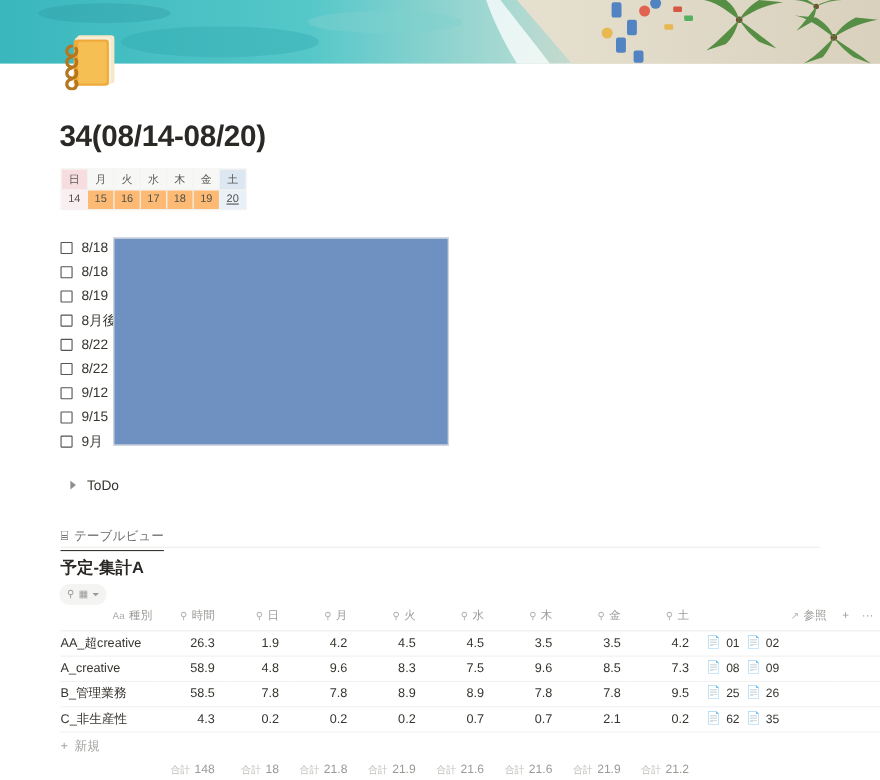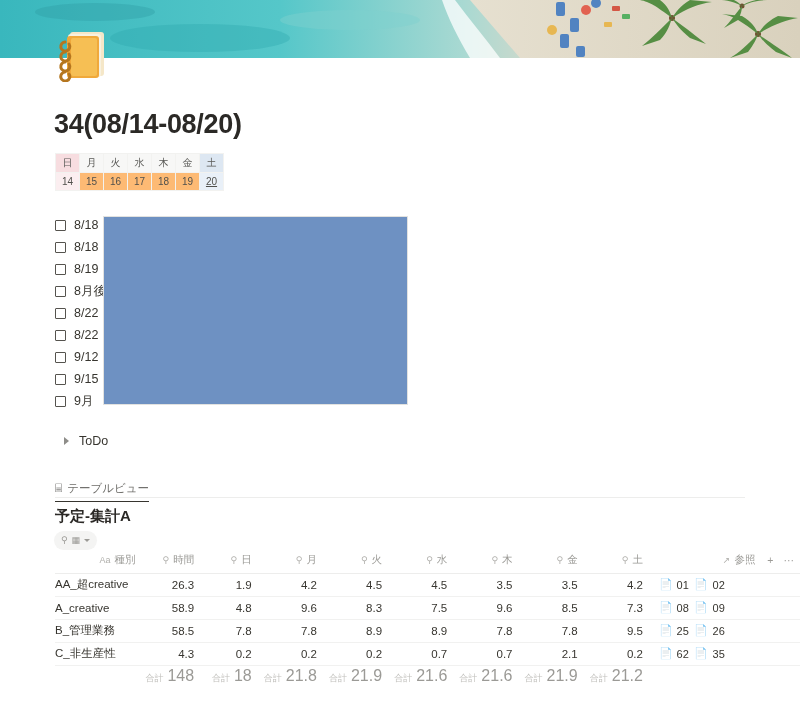--- a/index.html
+++ b/index.html
@@ -144,21 +144,21 @@
     border-bottom:none; color:#a5a4a0; font-size:11.5px; height:24px;
     padding-top:3px;
   }
   .newrow .plus { margin-right:6px; }
 
   .totrow td {
     border-bottom:none; color:#b0afab; font-size:10px; height:22px;
     text-align:right; padding-right:10px;
   }
   .tot-label { color:#c2c1bd; font-size:9px; margin-right:4px; }
-  .tot-val { color:#9b9a96; font-size:16px; }
+  .tot-val { color:#9b9a96; font-size:11px; }
 </style>
 </head>
 <body>
 
 <div class="page">
 
   <div class="cover">
     <svg class="cover-img" viewBox="0 0 800 58" preserveAspectRatio="none">
       <defs>
         <linearGradient id="sea" x1="0" y1="0" x2="1" y2="0">
@@ -450,20 +450,25 @@
             <span class="ref-link">
               <span class="doc-ico">📄</span>
               <span>35</span>
             </span>
           </span>
         </td>
         <td></td>
         <td></td>
       </tr>
 
+      <tr class="newrow">
+        <td colspan="12">
+          <span class="plus">+</span><span>新規</span>
+        </td>
+      </tr>
 
       <tr class="totrow">
         <td></td>
         <td>
           <span class="tot-label">合計</span><span class="tot-val">148</span>
         </td>
         <td>
           <span class="tot-label">合計</span><span class="tot-val">18</span>
         </td>
         <td>

